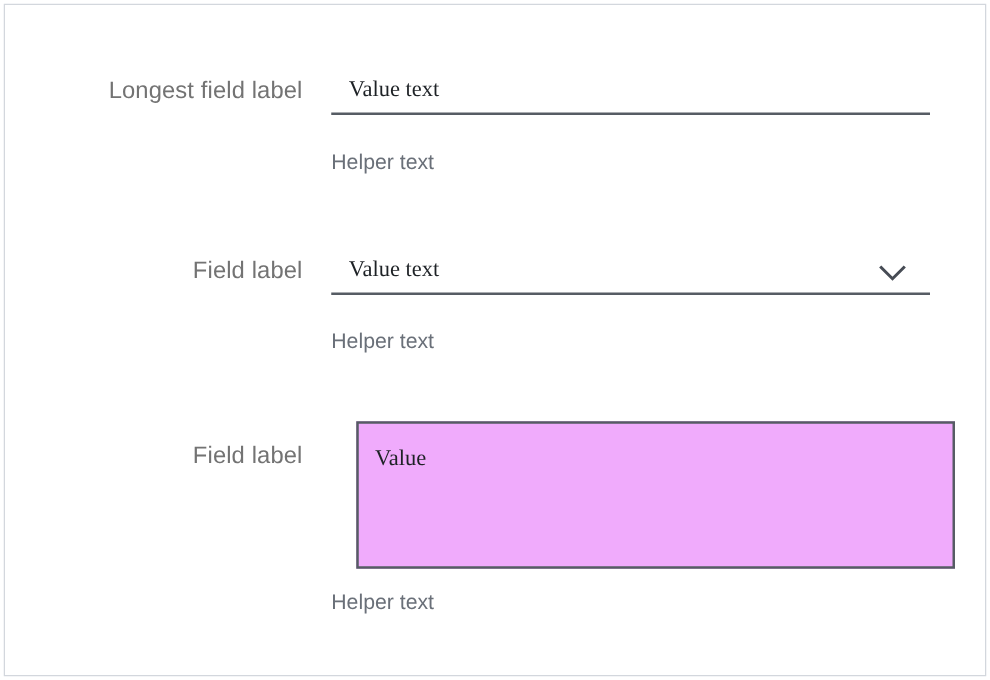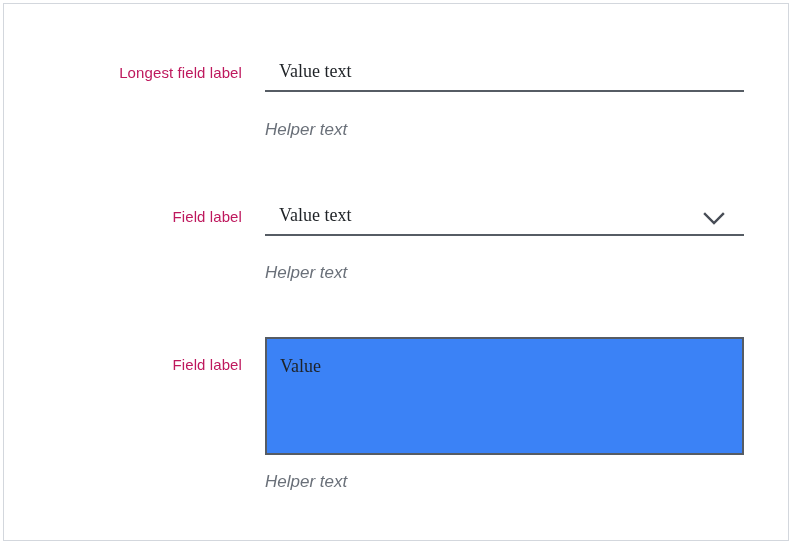--- a/index.html
+++ b/index.html
@@ -41,23 +41,23 @@
     position: absolute;
     left: 0;
     width: 792px;
   }
 
   .field-label {
     position: absolute;
     left: 0;
     width: 242px;
     text-align: right;
-    font-size: 15px;
+    font-size: 19px;
     line-height: 22px;
-    color: #be185d;
+    color: #737373;
     font-weight: 400;
     letter-spacing: 0.1px;
     white-space: nowrap;
   }
 
   .field-control {
     position: absolute;
     left: 265px;
     width: 479px;
     font-family: Liberation Serif, serif;
@@ -109,38 +109,38 @@
     display: block;
   }
 
   
   .textarea-box {
     position: relative;
     width: 479px;
     height: 118px;
     border: 2px solid #565c64;
     box-sizing: border-box;
-    background: #3b82f6;
+    background: #f0abfc;
+    margin-left: 20px;
   }
   .textarea-box .value {
     position: absolute;
     left: 13px;
     top: 15px;
     font-size: 18px;
     line-height: 24px;
     color: #1e2226;
     white-space: nowrap;
   }
 
   .helper-text {
     position: absolute;
     left: 265px;
     font-size: 17px;
     line-height: 22px;
-    font-style: italic;
     color: #6a7079;
     white-space: nowrap;
   }
 </style>
 </head>
 <body>
 
 <div class="canvas">
 
   <div class="frame-border"></div>

